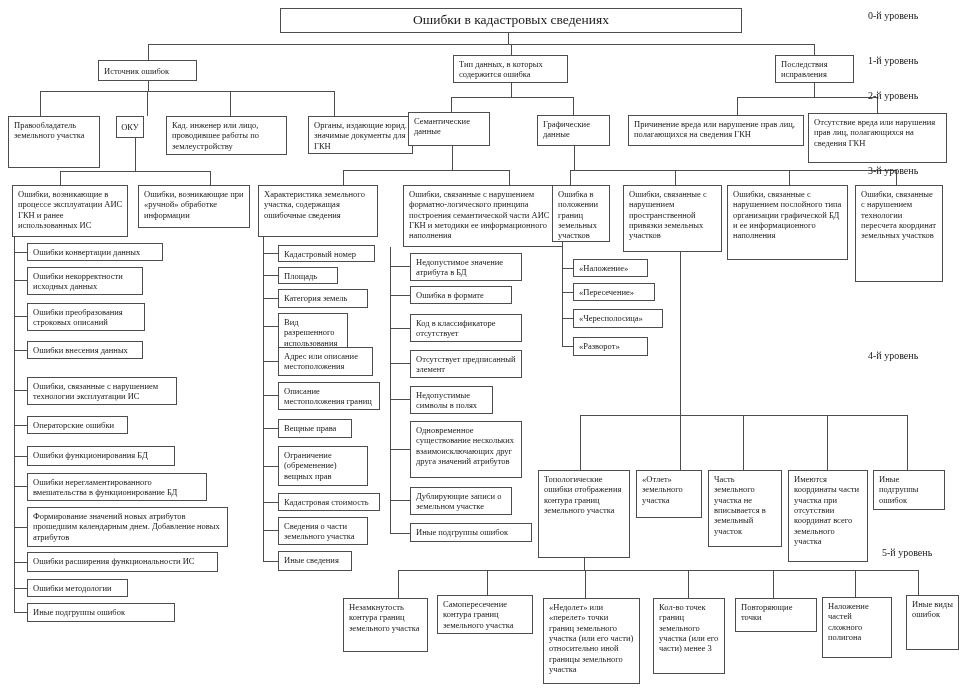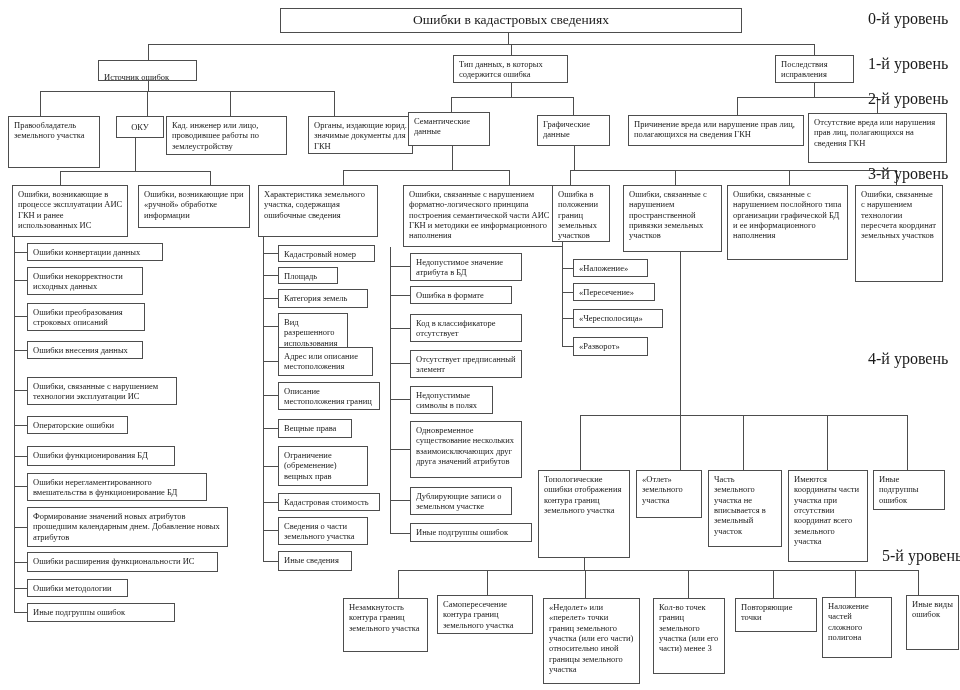--- a/index.html
+++ b/index.html
@@ -2,21 +2,21 @@
 <html><head>
 <meta charset="utf-8">
 <style>
   html,body{margin:0;padding:0;background:#fff;}
   #page{position:relative;width:960px;height:690px;background:#ffffff;overflow:hidden;
         font-family:"Liberation Serif","DejaVu Serif",serif;color:#1a1a1a;}
   .bx{position:absolute;border:1px solid #4d4d4d;background:#fff;box-sizing:border-box;
       font-size:8.5px;line-height:1.22;padding:3px 4px 2px 5px;}
   .ctr{text-align:right;display:flex;align-items:center;justify-content:center;padding:2px;}
   .title{font-size:13.5px;}
-  .lvl{position:absolute;font-size:16px;white-space:nowrap;}
+  .lvl{position:absolute;font-size:10px;white-space:nowrap;}
   svg.wires{position:absolute;left:0;top:0;}
 </style>
 </head>
 <body>
 
 <div id="page">
 
   <svg class="wires" width="960" height="690" viewBox="0 0 960 690">
     <path fill="none" stroke="#4d4d4d" stroke-width="1" shape-rendering="crispEdges" d="
       M508 33 V44 M148 44 H814 M148 44 V60 M511 44 V55 M814 44 V55
@@ -40,26 +40,26 @@
 
   <div class="bx ctr title" style="left:280px;top:8px;width:462px;height:25px">Ошибки в кадастровых сведениях</div>
 
   <div class="lvl" style="left:868px;top:10px">0-й уровень</div>
   <div class="lvl" style="left:868px;top:55px">1-й уровень</div>
   <div class="lvl" style="left:868px;top:90px">2-й уровень</div>
   <div class="lvl" style="left:868px;top:165px">3-й уровень</div>
   <div class="lvl" style="left:868px;top:350px">4-й уровень</div>
   <div class="lvl" style="left:882px;top:547px">5-й уровень</div>
 
-  <div class="bx" style="left:98px;top:60px;width:99px;height:21px;padding-top:11px">Источник ошибок</div>
+  <div class="bx" style="left:98px;top:60px;width:99px;height:21px;padding-top:5px">Источник ошибок</div>
   <div class="bx" style="left:453px;top:55px;width:115px;height:28px">Тип данных, в которых содержится ошибка</div>
   <div class="bx" style="left:775px;top:55px;width:79px;height:28px">Последствия исправления</div>
 
   <div class="bx" style="left:8px;top:116px;width:92px;height:52px">Правообладатель земельного участка</div>
-  <div class="bx ctr" style="left:116px;top:116px;width:48px;height:22px">ОКУ</div>
+  <div class="bx ctr" style="left:116px;top:116px;width:28px;height:22px">ОКУ</div>
   <div class="bx" style="left:166px;top:116px;width:121px;height:39px">Кад. инженер или лицо, проводившее работы по землеустройству</div>
   <div class="bx" style="left:308px;top:116px;width:105px;height:38px">Органы, издающие юрид. значимые документы для ГКН</div>
   <div class="bx" style="left:408px;top:112px;width:82px;height:34px">Семантические данные</div>
   <div class="bx" style="left:537px;top:115px;width:73px;height:31px">Графические данные</div>
   <div class="bx" style="left:628px;top:115px;width:176px;height:31px">Причинение вреда или нарушение прав лиц, полагающихся на сведения ГКН</div>
   <div class="bx" style="left:808px;top:113px;width:139px;height:50px">Отсутствие вреда или нарушения прав лиц, полагающихся на сведения ГКН</div>
 
   <div class="bx" style="left:12px;top:185px;width:116px;height:52px">Ошибки, возникающие в процессе эксплуатации АИС ГКН и ранее использованных ИС</div>
   <div class="bx" style="left:138px;top:185px;width:112px;height:43px">Ошибки, возникающие при «ручной» обработке информации</div>
   <div class="bx" style="left:258px;top:185px;width:120px;height:52px">Характеристика земельного участка, содержащая ошибочные сведения</div>

